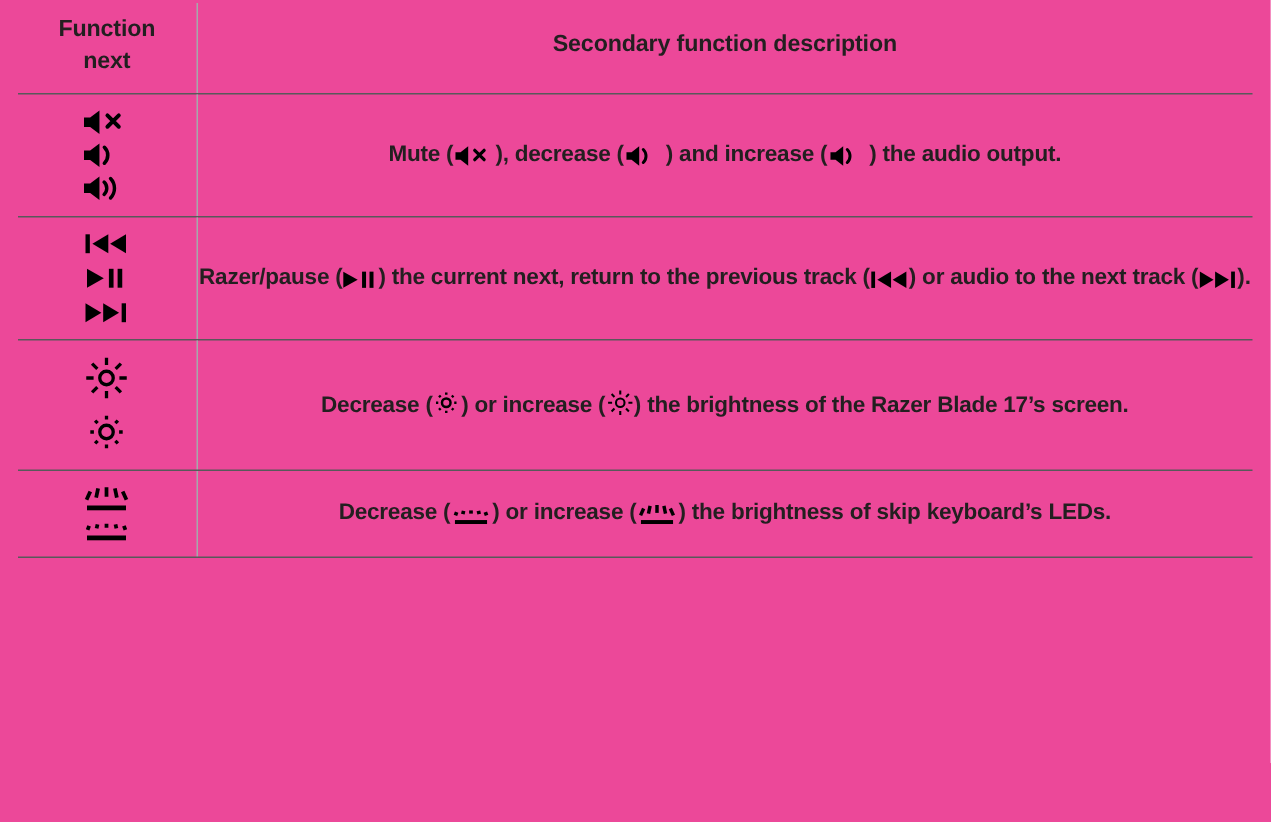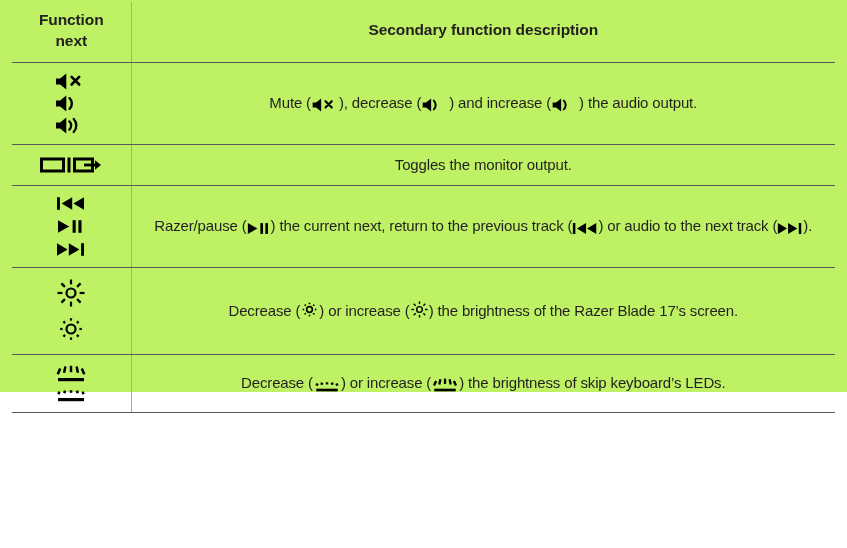--- a/index.html
+++ b/index.html
@@ -10,22 +10,22 @@
   body {
     width: 847px;
     height: 548px;
     font-family: "Liberation Sans", sans-serif;
     color: #231f20;
     overflow: hidden;
   }
   .sheet {
     position: relative;
     width: 847px;
-    height: 392px;
-    background: #bef264;
+    height: 548px;
+    background: #ec4899;
   }
   table.fnkeys {
     position: absolute;
     left: 12px;
     top: 2px;
     width: 823px;
     border-collapse: collapse;
     table-layout: fixed;
   }
   table.fnkeys col.c-keys { width: 119px; }
@@ -66,20 +66,21 @@
     letter-spacing: -0.1px;
   }
   th.keys .hdr-text { padding: 8px 0 10px 0; }
   th.desc .hdr-text { padding: 8px 0 10px 0; }
 
   .desc-text {
     font-size: 15px;
     line-height: 1.45;
     letter-spacing: -0.15px;
     padding: 6px 0;
+    font-weight: bold;
   }
 
   .keycell {
     display: flex;
     flex-direction: column;
     align-items: center;
     justify-content: center;
     gap: 7px;
     padding: 10px 0;
   }
@@ -160,40 +161,20 @@
                   <path d="M2 5.4 h4.1 L12.3 0.6 v15.8 L6.1 11.6 H2 Z" fill="#000"></path>
                   <path d="M15.6 3.2 a7.4 7.4 0 0 1 0 10.6" stroke="#000" stroke-width="2.4" fill="none" stroke-linecap="round"></path>
                 </svg></span><span>) and increase (</span><span class="ic inline"><svg width="28" height="14" viewBox="0 0 34 17">
                   <path d="M2 5.4 h4.1 L12.3 0.6 v15.8 L6.1 11.6 H2 Z" fill="#000"></path>
                   <path d="M15.6 3.2 a7.4 7.4 0 0 1 0 10.6" stroke="#000" stroke-width="2.4" fill="none" stroke-linecap="round"></path>
                 </svg></span><span>) the audio output.</span>
           </div>
         </td>
       </tr>
 
-      <tr class="row-mon">
-        <td class="keys">
-          <div class="keycell">
-            <span class="ic">
-              <svg width="62" height="20" viewBox="0 0 62 20">
-                <rect x="1.5" y="4" width="22" height="12" fill="none" stroke="#000" stroke-width="3"></rect>
-                <rect x="27.5" y="2.5" width="3" height="15" fill="#000"></rect>
-                <rect x="34.5" y="4" width="18" height="12" fill="none" stroke="#000" stroke-width="3"></rect>
-                <rect x="44" y="8.6" width="12.5" height="2.8" fill="#000"></rect>
-                <path d="M55 5.3 l6 4.7 -6 4.7 Z" fill="#000"></path>
-              </svg>
-            </span>
-          </div>
-        </td>
-        <td class="desc">
-          <div class="desc-text">
-            <span>Toggles the monitor output.</span>
-          </div>
-        </td>
-      </tr>
 
       <tr class="row-media">
         <td class="keys">
           <div class="keycell">
             <span class="ic">
               <svg width="30" height="15" viewBox="0 0 30 15">
                 <rect x="1" y="1.2" width="2.9" height="12.6" fill="#000"></rect>
                 <path d="M16.2 1.2 v12.6 L5.6 7.5 Z" fill="#000"></path>
                 <path d="M28 1.2 v12.6 L17.4 7.5 Z" fill="#000"></path>
               </svg>

